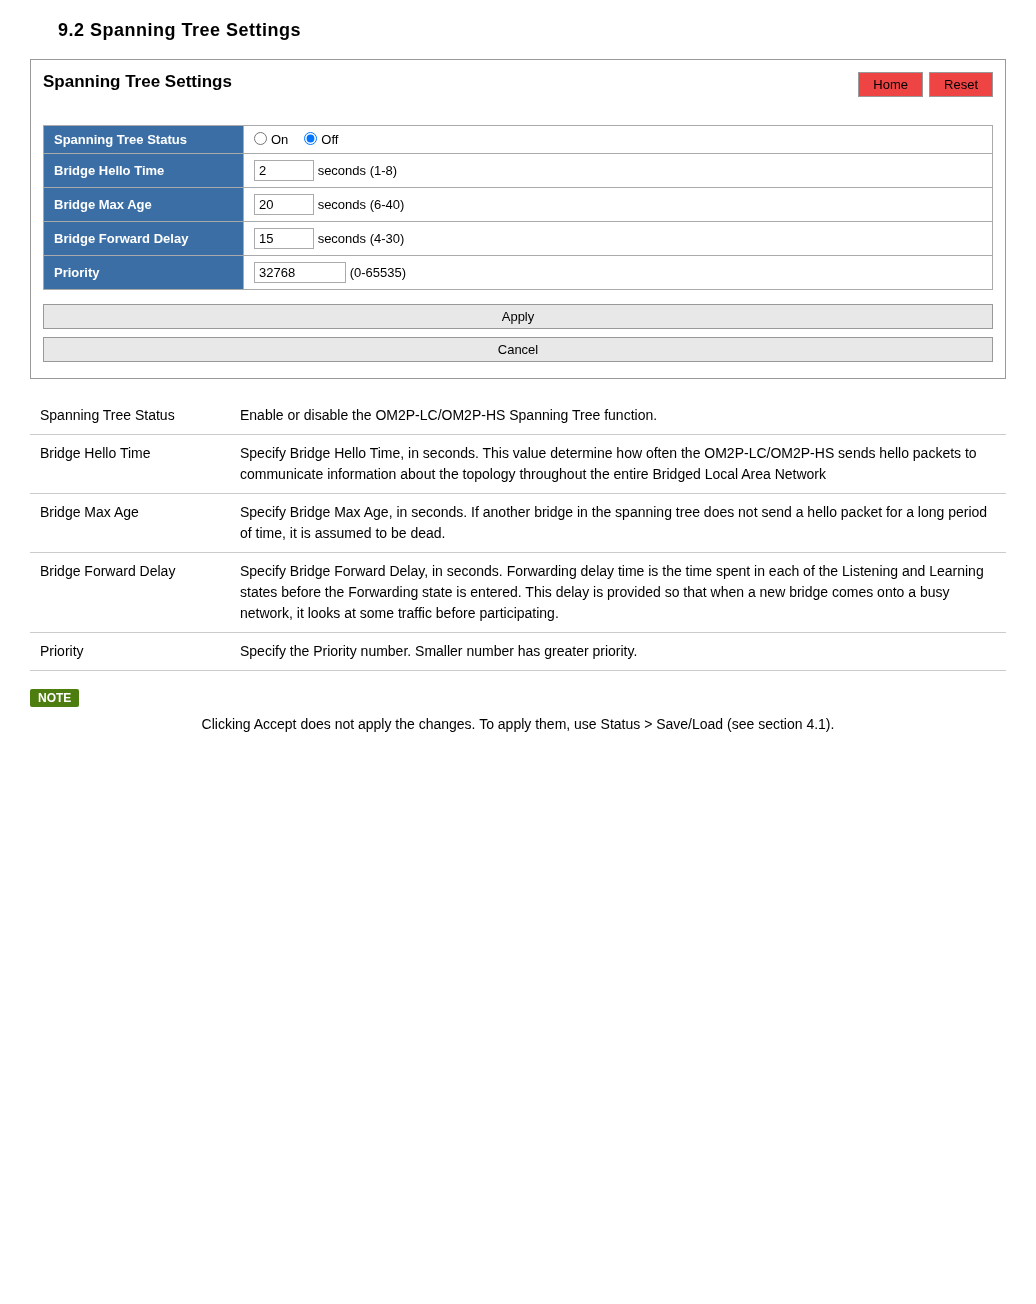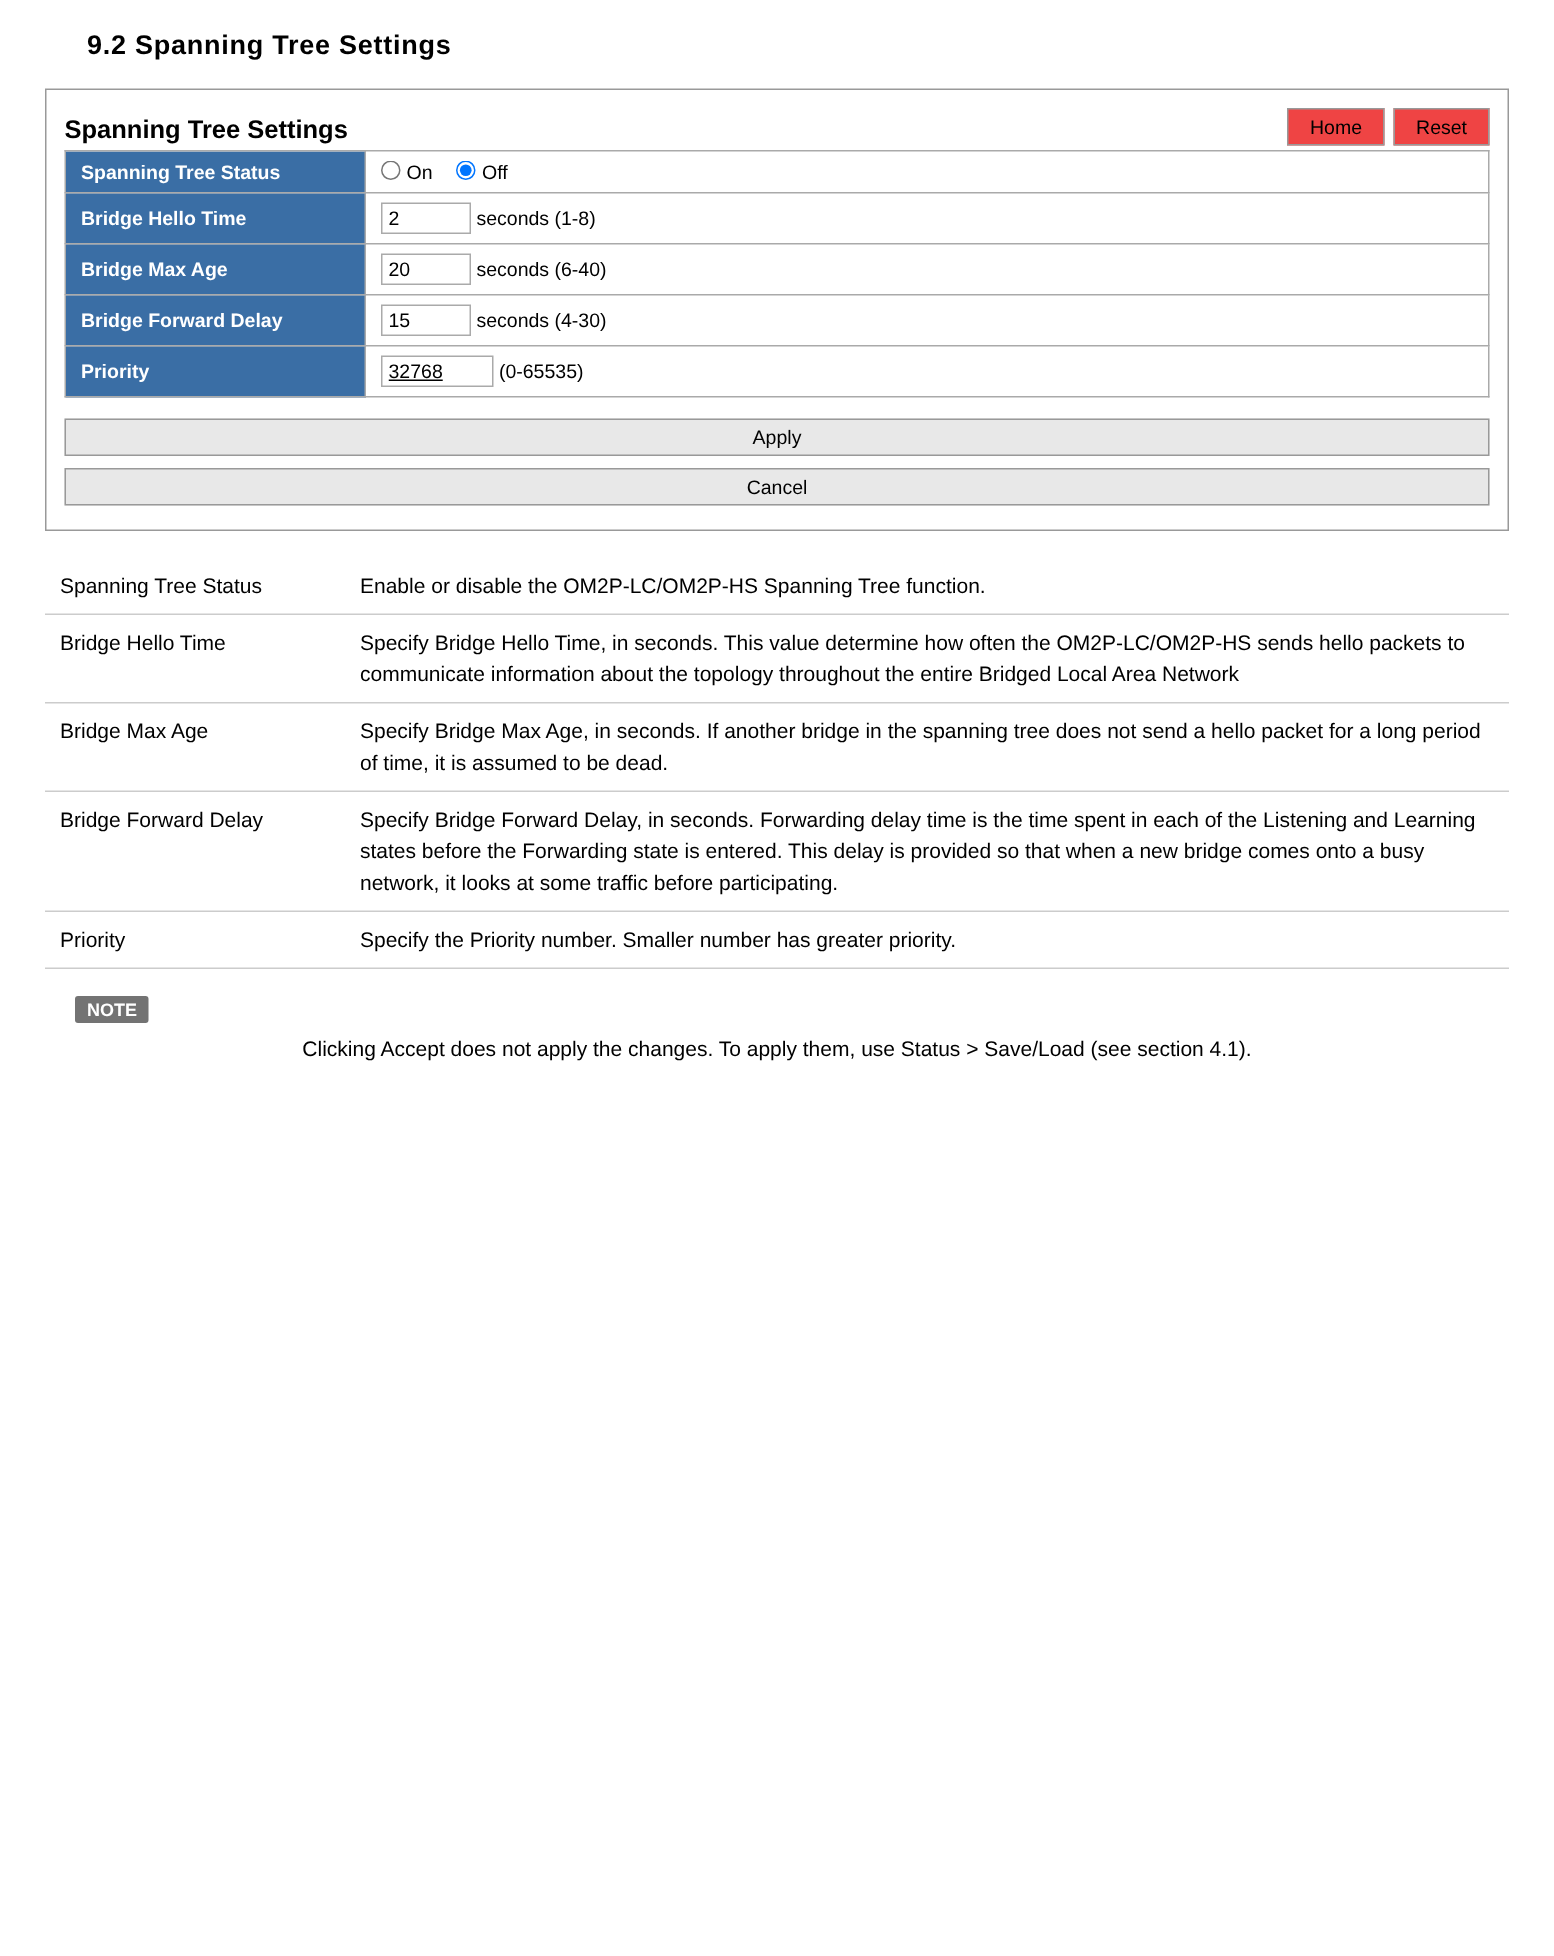--- a/index.html
+++ b/index.html
@@ -22,22 +22,22 @@
 
     .panel {
       border: 1px solid #999;
       padding: 12px;
       margin-bottom: 18px;
     }
 
     .panel-header {
       display: flex;
       justify-content: space-between;
-      align-items: flex-end;
-      margin-bottom: 3px;
+      align-items: flex-start;
+      margin-bottom: 28px;
     }
 
     .panel-title {
       font-size: 17px;
       font-weight: bold;
       color: #000;
     }
 
     .panel-buttons {
       display: flex;
@@ -137,28 +137,27 @@
       padding-right: 20px;
     }
 
     
     .note-section {
       margin-top: 10px;
     }
 
     .note-badge {
       display: inline-block;
-      background: #737373;
+      background: #4d7c0f;
       color: #fff;
       font-weight: bold;
       font-size: 12px;
       padding: 2px 8px;
       border-radius: 2px;
       margin-bottom: 6px;
-      margin-left: 20px;
     }
 
     .note-text {
       font-size: 14px;
       line-height: 1.6;
       text-align: center;
     }
   </style>
 </head>
 <body>
@@ -213,21 +212,21 @@
         <td>Bridge Forward Delay</td>
         <td>
           <input type="text" value="15" style="">
           <span> seconds (4-30)</span>
         </td>
       </tr>
 
       <tr>
         <td>Priority</td>
         <td>
-          <input type="text" value="32768" style="width: 75px; text-decoration: underline;">
+          <input type="text" value="32768" style="width: 92px;">
           <span> (0-65535)</span>
         </td>
       </tr>
     </tbody>
   </table>
 
   <div class="action-row">
     <button class="action-btn">Apply</button>
     <button class="action-btn">Cancel</button>
   </div>

